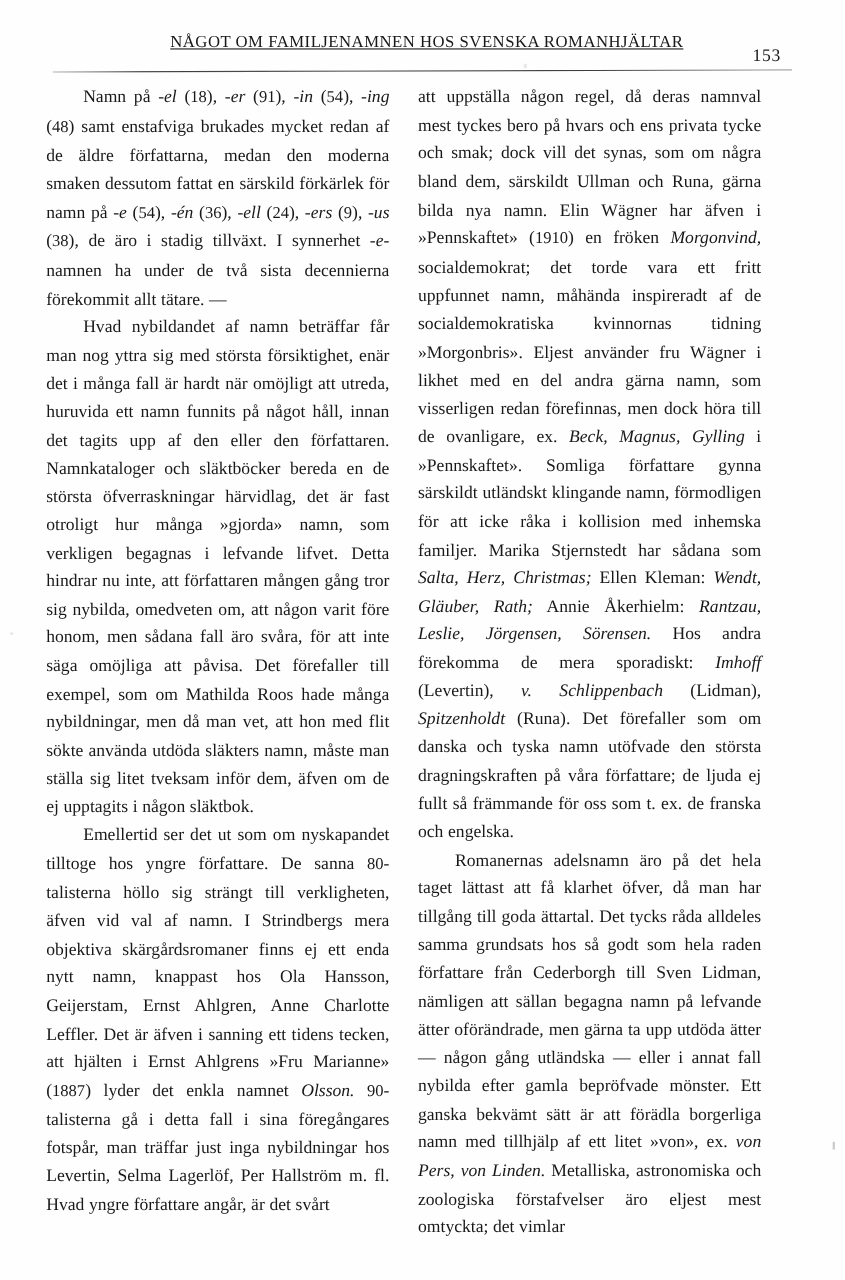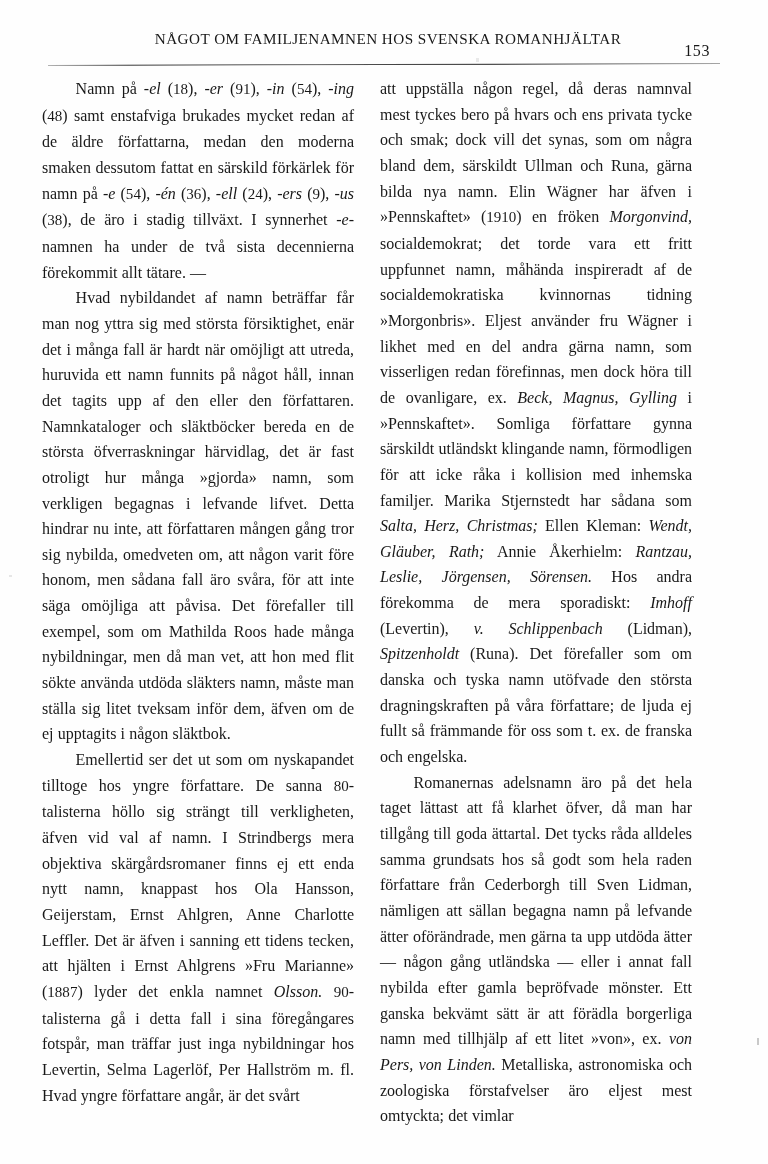--- a/index.html
+++ b/index.html
@@ -31,20 +31,21 @@
     height: 30px;
     display: flex;
     align-items: baseline;
     justify-content: center;
   }
   .runhead-title {
     font-size: 15.2px;
     letter-spacing: 0.45px;
     white-space: nowrap;
     font-variant: normal;
+    text-decoration: underline;
   }
   .runhead-folio {
     position: absolute;
     right: 2px;
     bottom: 0;
     font-size: 16px;
     letter-spacing: 0.6px;
   }
   .runhead-rule {
     position: absolute;

